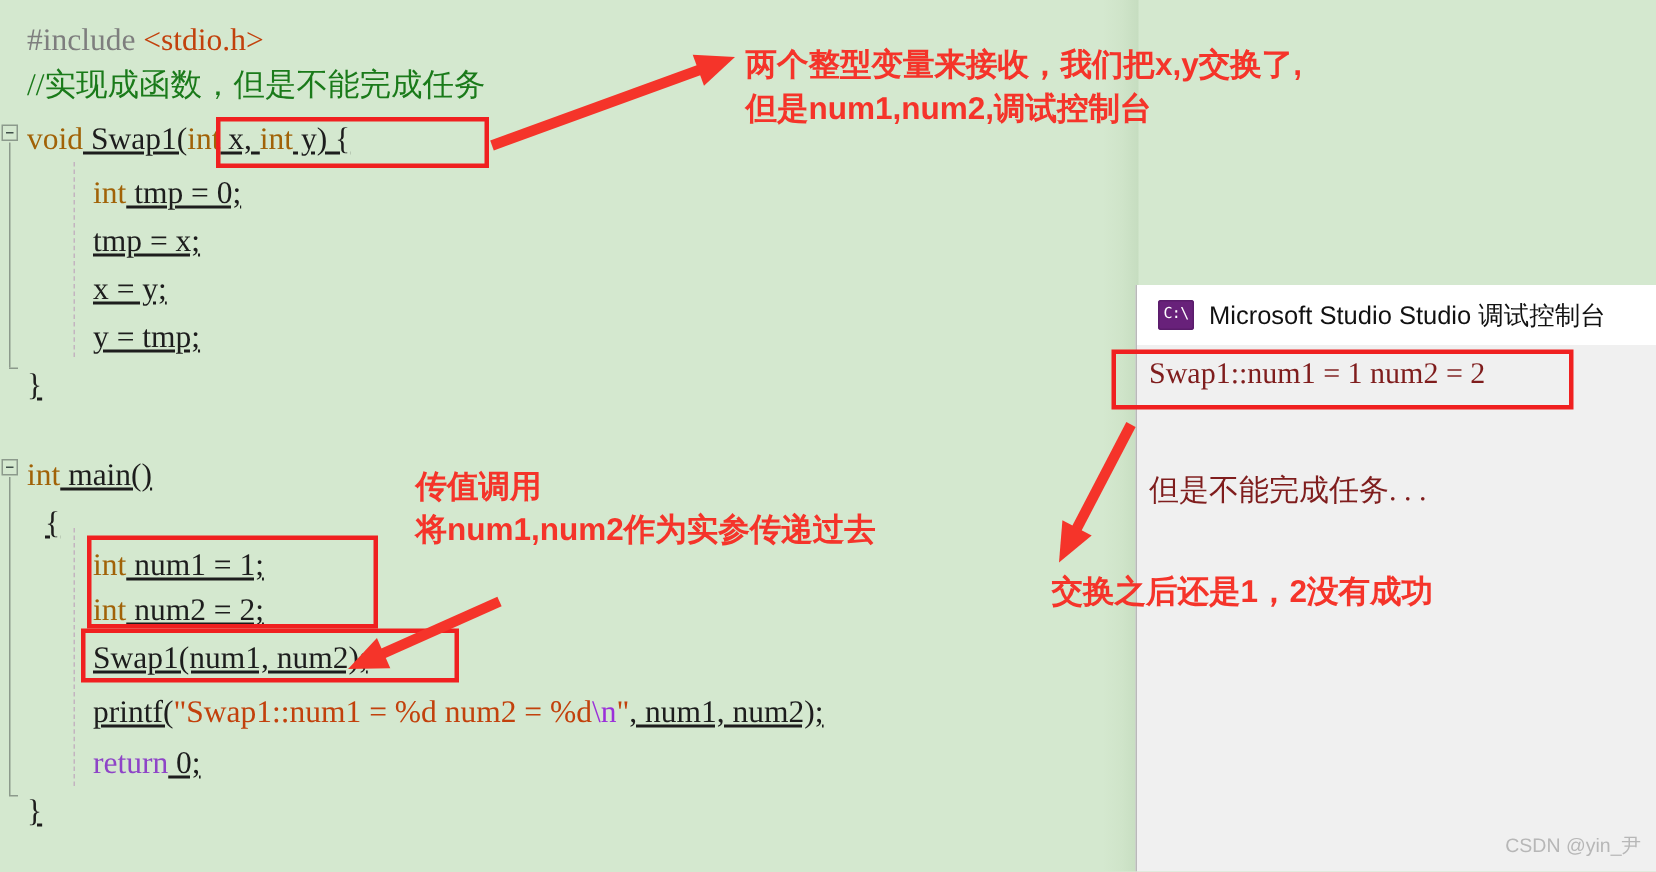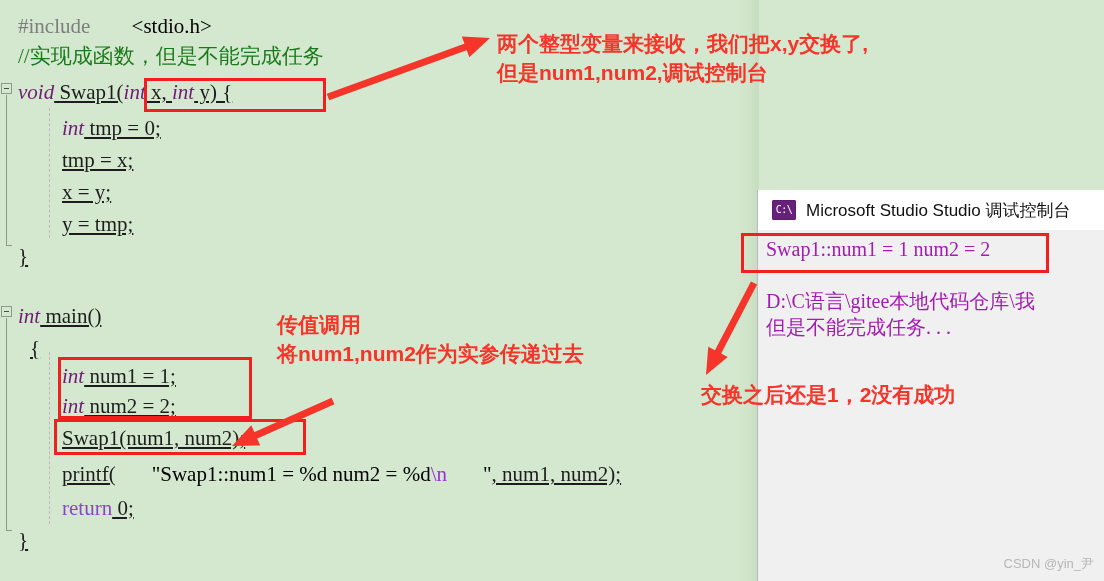--- a/index.html
+++ b/index.html
@@ -48,23 +48,23 @@
   
   .code{
     position:absolute;left:0;top:0;width:760px;
     font-family:"Liberation Serif",serif;
     font-size:21px;
     line-height:37px;
     color:#1d1d1d;
     white-space:pre;
   }
   .code .ln{position:absolute;left:0;height:37px;white-space:pre;}
-  .kw{color:#701a75;font-style:italic;}
+  .kw{color:#a16207;}
   .pp{color:#7e7e7e;}
-  .str{color:#000000;margin-left:36px;}
+  .str{color:#c2410c;}
   .cmt{color:#1a7a1a;}
   .esc{color:#9b30d9;}
   .ret{color:#8e44c7;}
   .plain{color:#1d1d1d;text-decoration:underline;}
 
   
   .console{
     position:absolute;left:757px;top:190px;width:347px;height:391px;
     background:#f0f0f0;
     border-left:1px solid #b9b9b9;
@@ -86,21 +86,21 @@
     line-height:20px;text-align:center;letter-spacing:-0.5px;
   }
   .console-title-text{
     font-family:"Liberation Sans",sans-serif;
     font-size:17px;color:#111;white-space:nowrap;
   }
   .console-body{
     position:absolute;left:0;top:40px;width:347px;height:351px;
     background:#f0f0f0;
     font-family:"Liberation Serif",serif;
-    font-size:20px;line-height:27px;color:#a21caf;
+    font-size:20px;line-height:27px;color:#7f1d1d;
     white-space:pre;
   }
   .console-line{position:absolute;left:8px;white-space:pre;}
 
   
   .rbox{position:absolute;border:3px solid #f02020;box-sizing:border-box;}
 
   
   .anno{
     position:absolute;
@@ -144,21 +144,21 @@
     <div class="editor-fade"></div>
   </div>
 
   <div class="console">
     <div class="console-title">
       <div class="console-icon">
         <div class="glyph">C:\</div>
       </div>
       <div class="console-title-text">Microsoft Studio Studio 调试控制台</div>
     </div>
-    <div class="console-body" id="console-body"><div class="console-line" style="top: 6px;">Swap1::num1 = 1 num2 = 2</div><div class="console-line" style="top: 58px;">D:\C语言\gitee本地代码仓库\我</div><div class="console-line" style="top: 84px;">但是不能完成任务. . .</div></div>
+    <div class="console-body" id="console-body"><div class="console-line" style="top: 6px;">Swap1::num1 = 1 num2 = 2</div><div class="console-line" style="top: 84px;">但是不能完成任务. . .</div></div>
   </div>
 
   <div id="overlay-layer">
       <div class="rbox" style="left: 144px; top: 78px; width: 182px; height: 34px;"></div>
       <div class="rbox" style="left: 58px; top: 357px; width: 194px; height: 62px;"></div>
       <div class="rbox" style="left: 54px; top: 419px; width: 252px; height: 36px;"></div>
       <div class="rbox" style="left: 741px; top: 233px; width: 308px; height: 40px;"></div>
       <svg width="1104" height="581" style="position: absolute; left: 0px; top: 0px; pointer-events: none;">
         <g>
           <line x1="328" y1="97" x2="470.2678968249535" y2="45.18638325510954" stroke="#f5342a" stroke-width="7" stroke-linecap="butt"></line>

